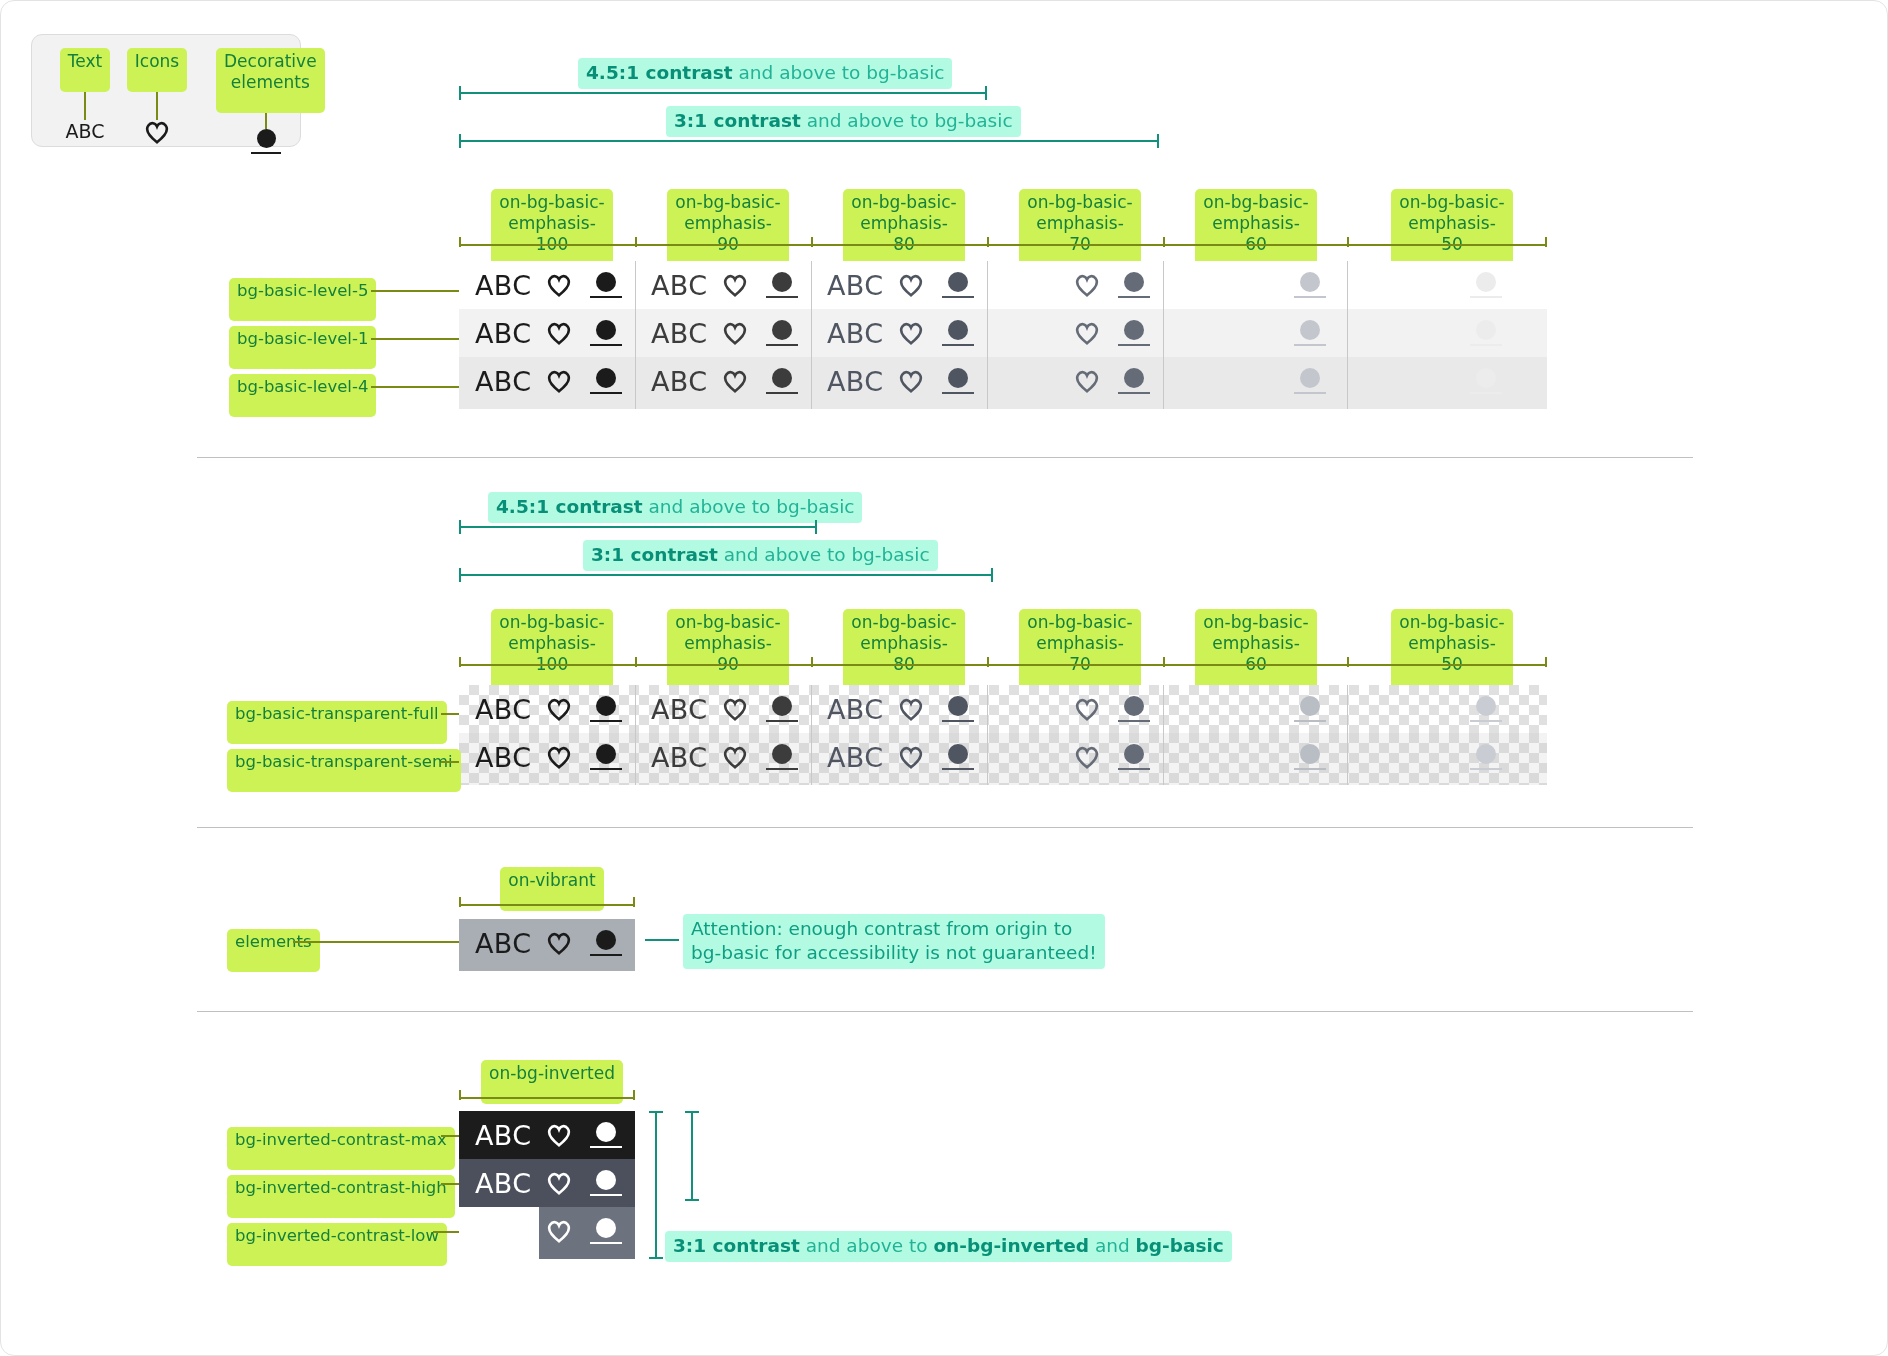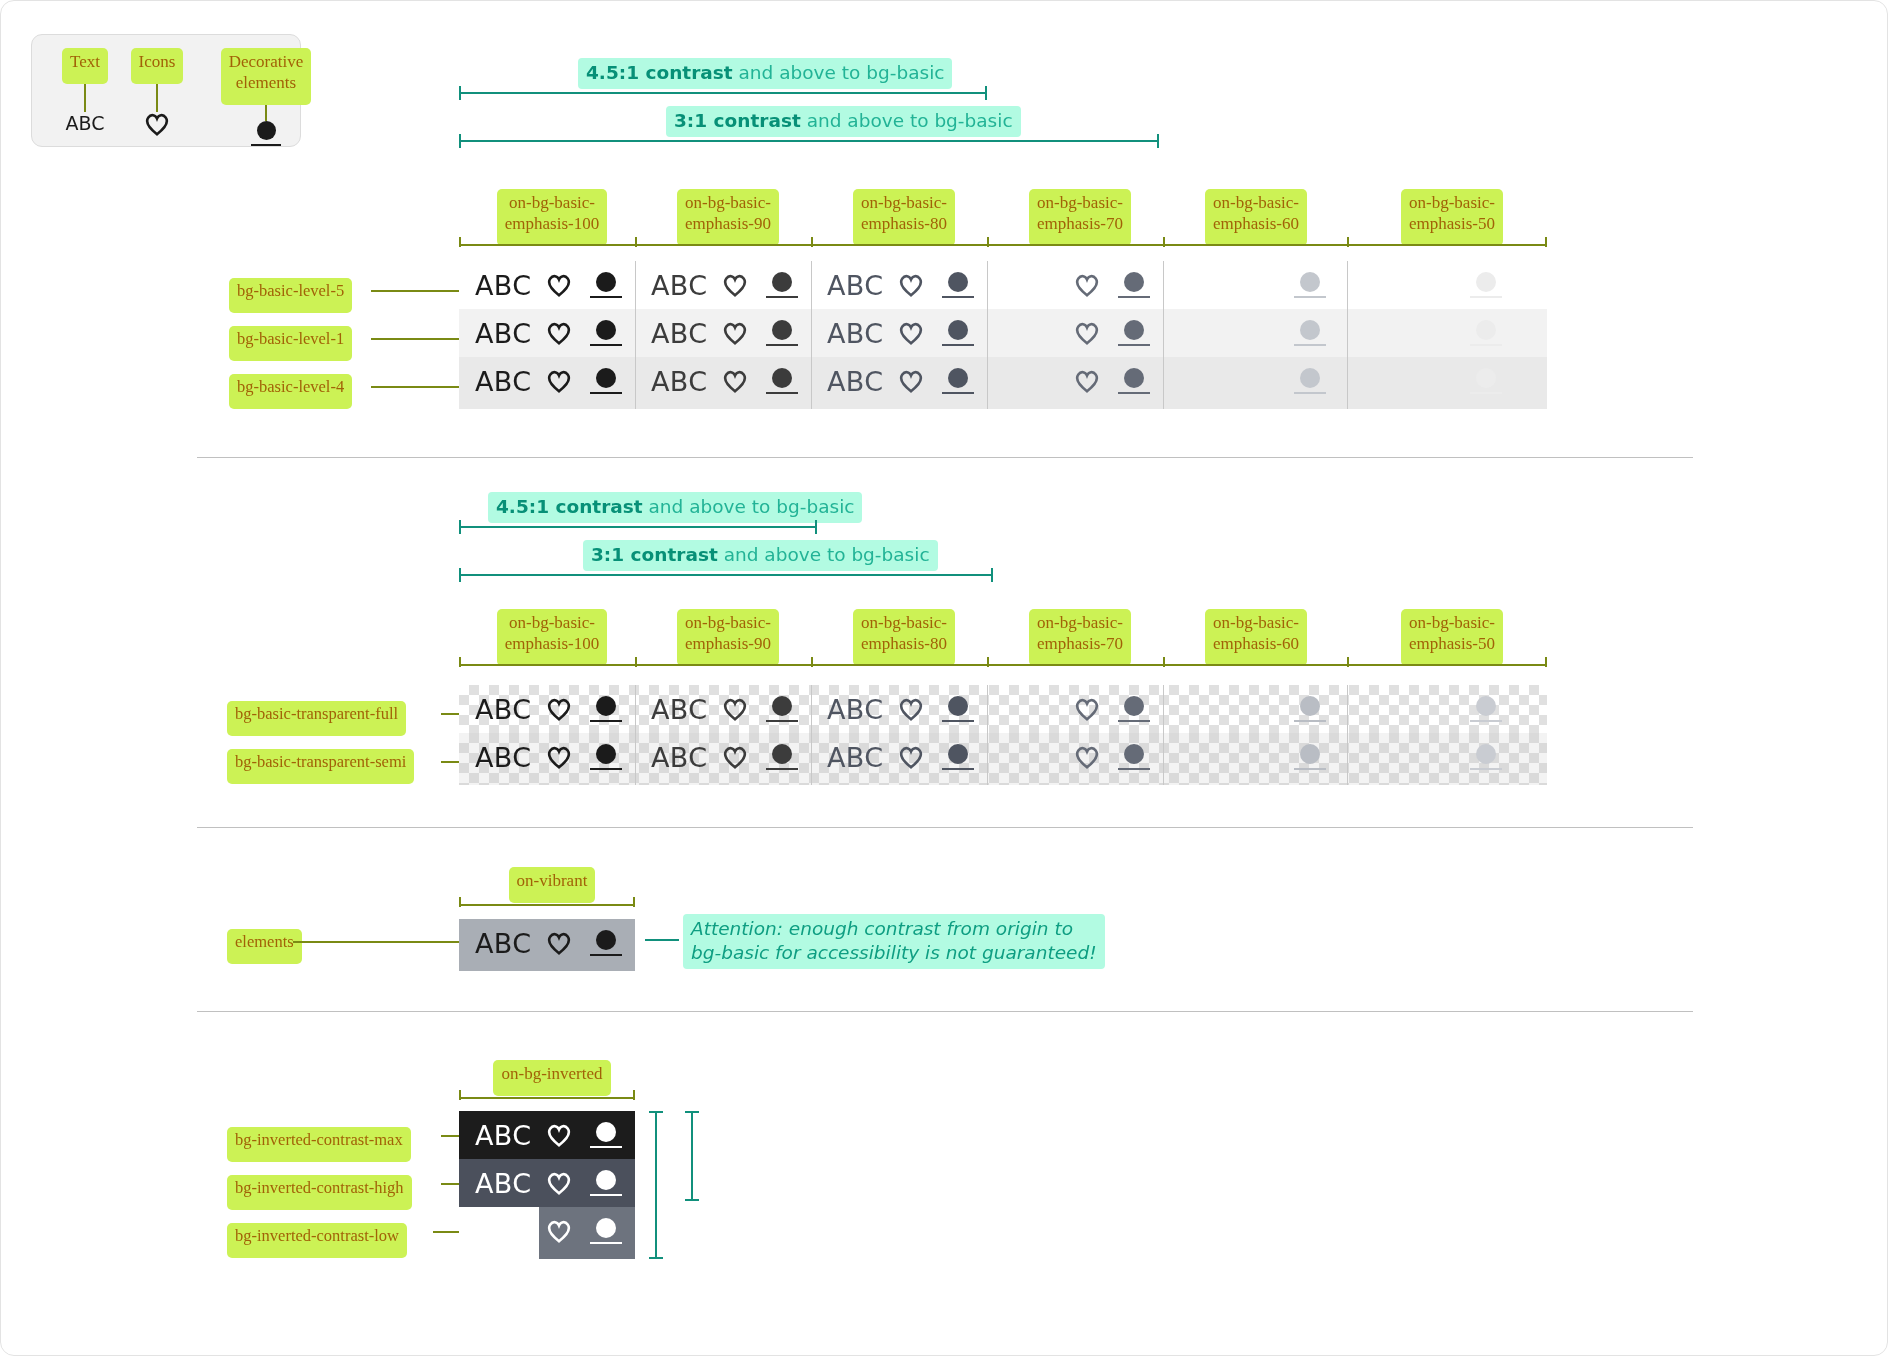--- a/index.html
+++ b/index.html
@@ -13,29 +13,28 @@
     position: relative;
     width: 1888px; height: 1356px;
     background: #ffffff;
     border-radius: 14px;
     border: 1px solid #e3e3e3;
   }
 
   
   .chip {
     background: #ccf255;
-    color: #a16207;
+    color: #15803d;
     border-radius: 5px;
-    padding: 3px 8px 12px 8px;
+    padding: 3px 8px 20px 8px;
     font-size: 17px;
     line-height: 1.24;
     display: inline-block;
     white-space: pre-line;
     text-align: center;
-    font-family: Liberation Serif, serif;
   }
   .chip.sm { font-size: 16.5px; }
   .chip.two { text-align: center; }
 
   
   .tchip {
     background: #b2fbe2;
     color: #0e9e82;
     border-radius: 4px;
     padding: 3px 8px 4px 8px;
@@ -610,21 +609,21 @@
           </svg>
         </span>
         <span class="deco" style="width: 50px;">
           <span class="dot" style="width:20px;height:20px;background:#1b1b1b;display:block;border-radius:50%;"></span>
           <span class="bar" style="width:32px;background:#1b1b1b;display:block;"></span>
         </span>
       </div>
     </div>
 
   <div class="tealline" style="left:644px; top:938px; width:34px; height:2px;"></div>
-  <div class="abs" style="left:682px; top:913px;font-style:italic;">
+  <div class="abs" style="left:682px; top:913px;">
     <span class="tchip wrap" style="color:#0e9e82;">Attention: enough contrast from origin to
 bg-basic for accessibility is not guaranteed!</span>
   </div>
 
   <div class="greyline" style="left:196px; top:1010px; width:1496px; height:1px;"></div>
 
   <div class="abs" style="left:476px; top:1059px; width:150px; text-align:center;">
     <span class="chip">on-bg-inverted</span></div>
   <div class="oline" style="left:458px; top:1096px; width:176px; height:2px;"></div>
   <div class="oline" style="left:458px; top:1089px; width:2px; height:10px;"></div>
@@ -687,14 +686,17 @@
 
   <div class="tealline" style="left:654px; top:1110px; width:2px; height:148px;"></div>
   <div class="tealline" style="left:648px; top:1110px; width:14px; height:2px;"></div>
   <div class="tealline" style="left:648px; top:1256px; width:14px; height:2px;"></div>
 
   <div class="tealline" style="left:690px; top:1110px; width:2px; height:90px;"></div>
   <div class="tealline" style="left:684px; top:1110px; width:14px; height:2px;"></div>
   <div class="tealline" style="left:684px; top:1198px; width:14px; height:2px;"></div>
 
 
+  <div class="abs" style="left:664px; top:1230px;">
+    <span class="tchip"><b>3:1 contrast</b><span class="norm"> and above to </span><b>on-bg-inverted</b><span class="norm"> and </span><b>bg-basic</b></span>
+  </div>
 
 </div>
 
 </body></html>

